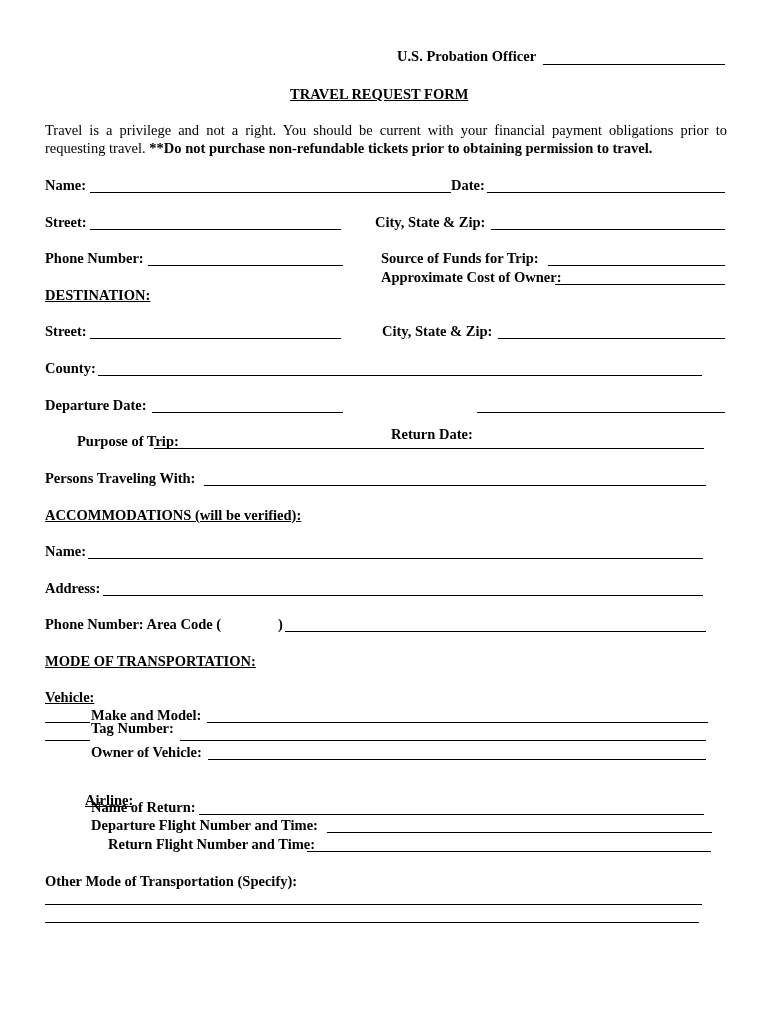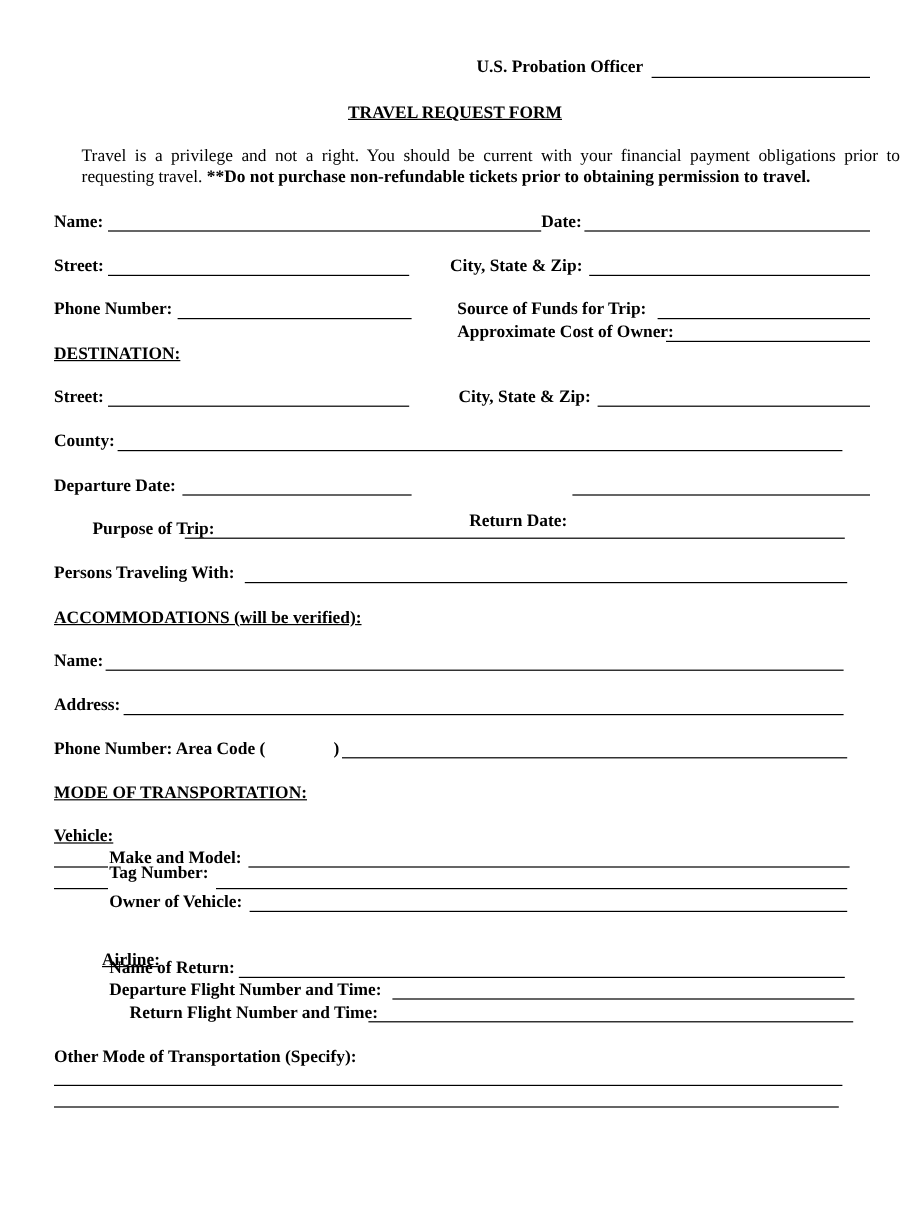--- a/index.html
+++ b/index.html
@@ -8,21 +8,21 @@
       font-family: "Liberation Serif", serif; color: #000;
       font-size: 14.5px;
     }
     .abs { position: absolute; white-space: nowrap; }
     .b { font-weight: bold; }
     .u { text-decoration: underline; }
     .line {
       position: absolute; height: 0; border-bottom: 1.3px solid #000;
     }
     .field-label { position: absolute; font-weight: bold; white-space: nowrap; }
-    .para { position: absolute; left: 45px; width: 682px; line-height: 18px; text-align: justify; margin-left: 23px; }
+    .para { position: absolute; left: 45px; width: 682px; line-height: 18px; text-align: justify; }
   </style>
 </head>
 <body>
 
 <div class="field-label" style="left:397px; top:48px;">U.S. Probation Officer</div>
 <div class="line" style="left:543px; top:64px; width:182px;"></div>
 
 <div class="abs b u" style="left:290px; top:86px;text-align:center;">TRAVEL REQUEST FORM</div>
 
 <div class="para" style="top:121px;"><span>Travel is a privilege and not a right.  You should be current with your financial payment obligations prior to requesting travel. </span><span class="b">**Do not purchase non-refundable tickets prior to obtaining permission to travel.</span></div>

